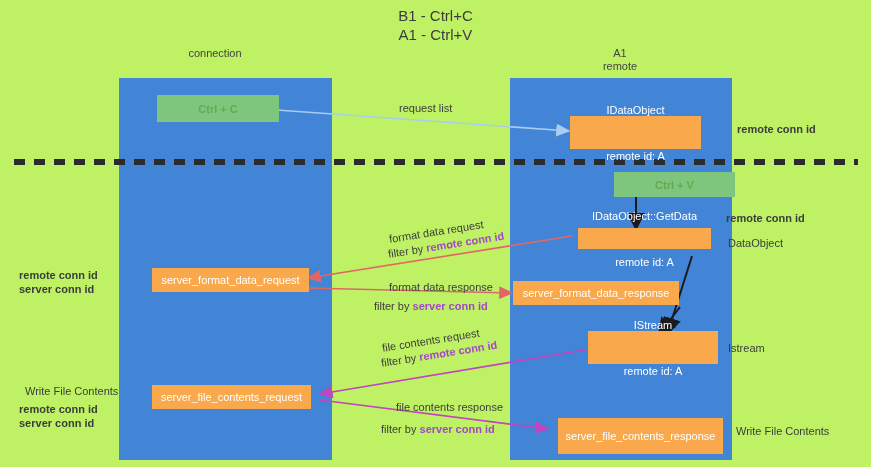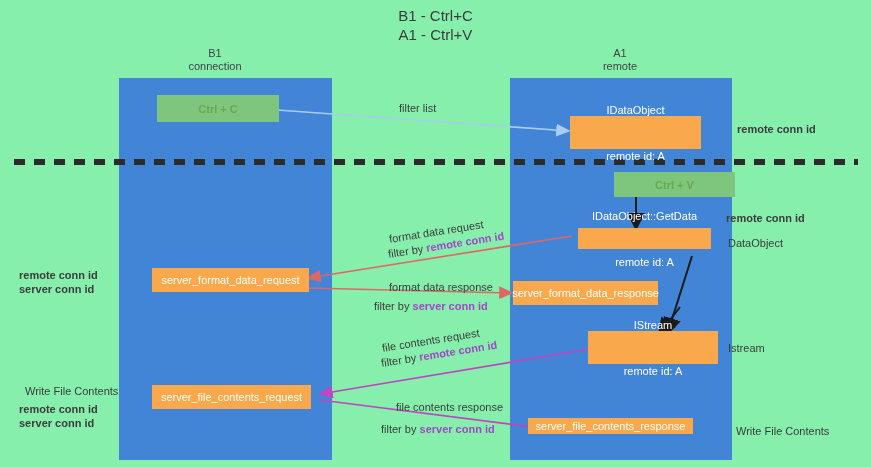--- a/index.html
+++ b/index.html
@@ -4,21 +4,21 @@
 <style>
   html, body {
     margin: 0;
     padding: 0;
     background: #f7f7f7;
   }
   #canvas {
     position: relative;
     width: 871px;
     height: 467px;
-    background: #86efac;
+    background: #bef264;
     font-family: "Liberation Sans", sans-serif;
     overflow: hidden;
   }
   #svg-layer {
     position: absolute;
     left: 0; top: 0;
     width: 871px;
     height: 467px;
     pointer-events: none;
   }
@@ -93,21 +93,20 @@
 <body>
 
 <div id="canvas">
 
   <div class="title-block">
     <div>B1 - Ctrl+C</div>
     <div>A1 - Ctrl+V</div>
   </div>
 
   <div class="lane-header" style="left:135px; top:47px;">
-    <div>B1</div>
     <div>connection</div>
   </div>
   <div class="lane-header" style="left:540px; top:47px;">
     <div>A1</div>
     <div>remote</div>
   </div>
 
   <div class="lane" style="left:119px; top:78px; width:213px; height:382px;"></div>
   <div class="lane" style="left:510px; top:78px; width:222px; height:382px;"></div>
 
@@ -161,38 +160,38 @@
 
   <div class="node orange" style="left:578px; top:228px; width:133px; height:21px;">
     <span>IDataObject::GetData</span>
     <span class="l2">remote id: A</span>
   </div>
 
   <div class="node orange" style="left:152px; top:268px; width:157px; height:24px;text-align:right;">
     <span>server_format_data_request</span>
   </div>
 
-  <div class="node orange" style="left:513px; top:281px; width:145px; height:24px;">
+  <div class="node orange" style="left:513px; top:281px; width:166px; height:24px;">
     <span>server_format_data_response</span>
   </div>
 
   <div class="node orange" style="left:588px; top:331px; width:130px; height:33px;">
     <span>IStream</span>
     <span class="l2">remote id: A</span>
   </div>
 
   <div class="node orange" style="left:152px; top:385px; width:159px; height:24px;">
     <span>server_file_contents_request</span>
   </div>
 
-  <div class="node orange" style="left:528px; top:418px; width:165px; height:16px;">
+  <div class="node orange" style="left:558px; top:418px; width:165px; height:36px;">
     <span>server_file_contents_response</span>
   </div>
 
-  <div class="txt" style="left:399px; top:101px;">filter list</div>
+  <div class="txt" style="left:399px; top:101px;">request list</div>
 
   <div class="txt rot-up" style="left:388px; top:232px; transform: rotate(-9deg);">
     <span>format data request</span>
   </div>
   <div class="txt rot-up" style="left:387px; top:247px; transform: rotate(-9deg);">
     <span>filter by </span><span class="purple">remote conn id</span>
   </div>
 
   <div class="txt" style="left:389px; top:280px;">format data response</div>
   <div class="txt" style="left:374px; top:299px;">

